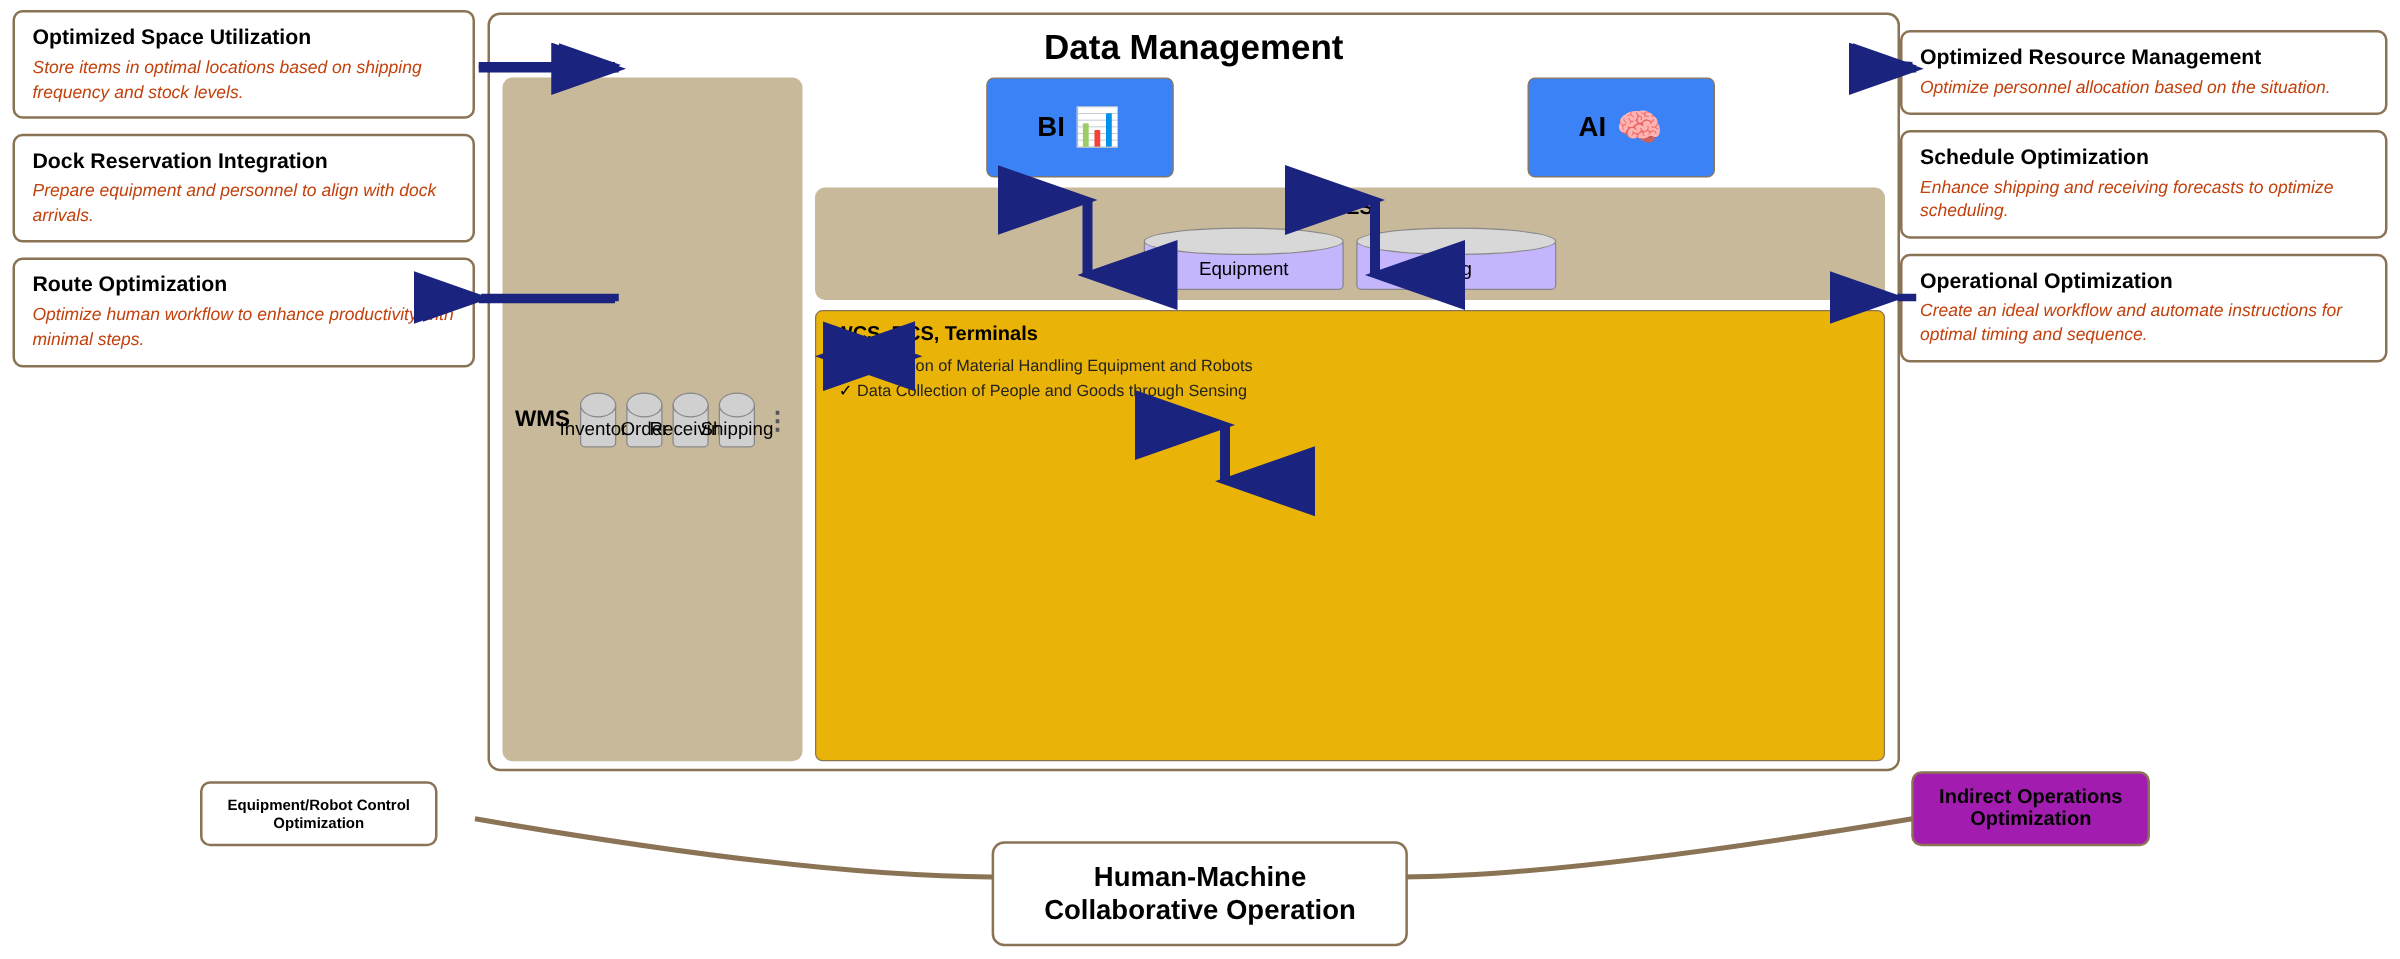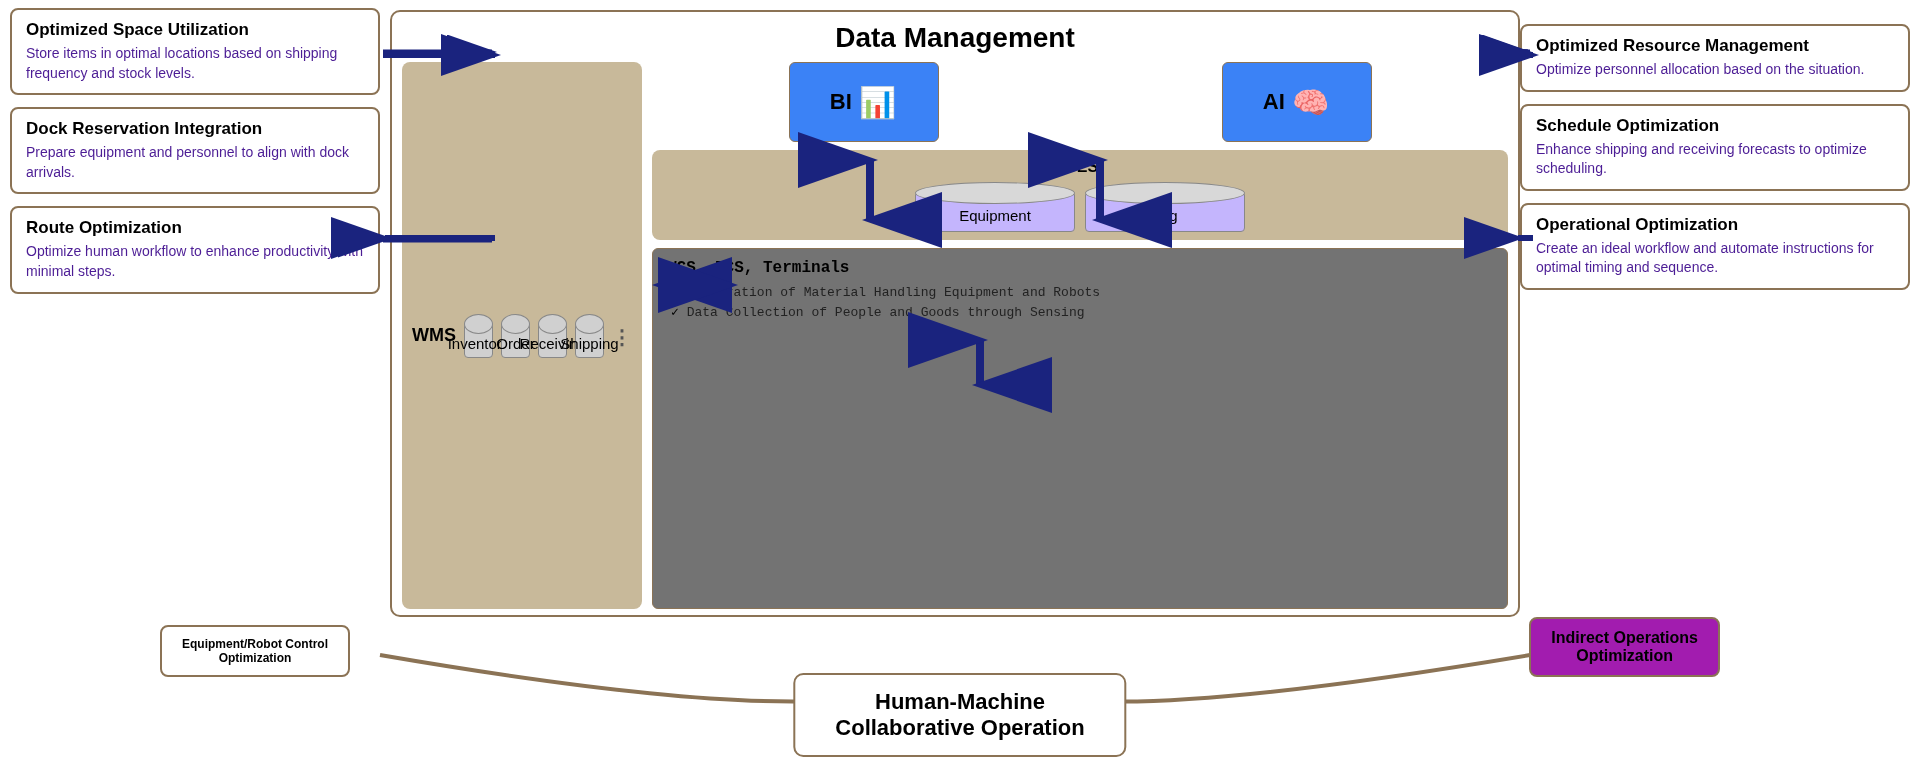--- a/index.html
+++ b/index.html
@@ -40,22 +40,23 @@
 
     .info-box-title {
       font-weight: bold;
       font-size: 17px;
       color: #000;
       margin-bottom: 4px;
     }
 
     .info-box-text {
       font-size: 14px;
-      color: #4c1d95;
+      color: #c2410c;
       line-height: 1.4;
+      font-style: italic;
     }
 
     
     .right-panel {
       position: absolute;
       right: 10px;
       top: 16px;
       width: 390px;
       display: flex;
       flex-direction: column;
@@ -226,26 +227,25 @@
       right: 0;
       height: 22px;
       background: #D8D8D8;
       border: 1.5px solid #888;
       border-radius: 50%;
       z-index: 1;
     }
 
     
     .wcs-box {
-      background: #737373;
+      background: #eab308;
       border: 1.5px solid #8B7355;
       border-radius: 6px;
       padding: 10px 14px;
       flex: 1;
-      font-family: Liberation Mono, monospace;
     }
 
     .wcs-title {
       font-weight: bold;
       font-size: 16px;
       margin-bottom: 6px;
     }
 
     .wcs-item {
       font-size: 13px;

